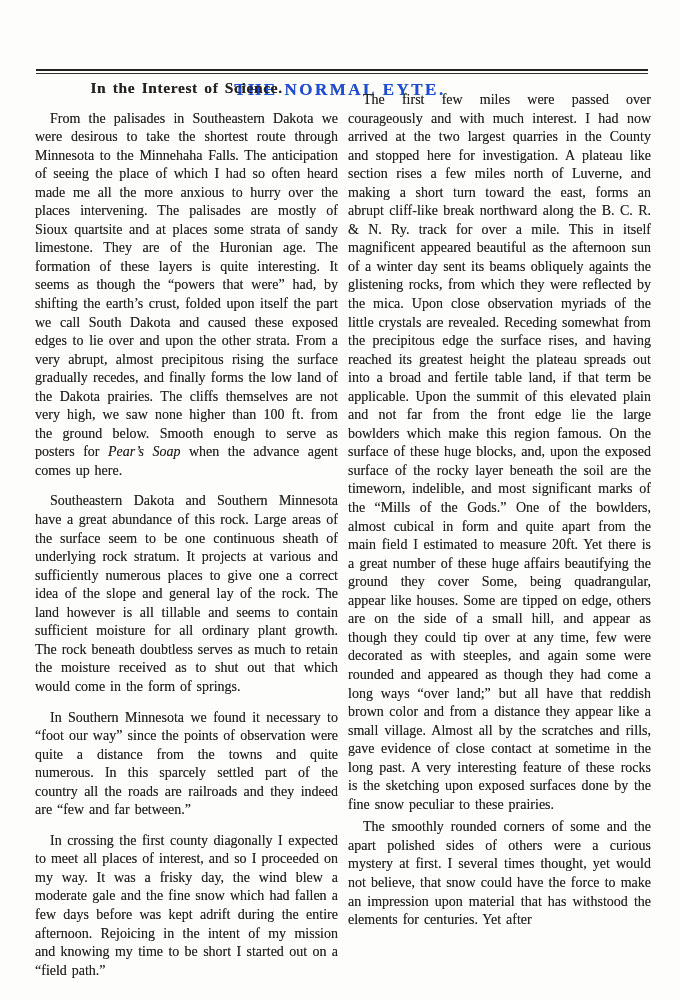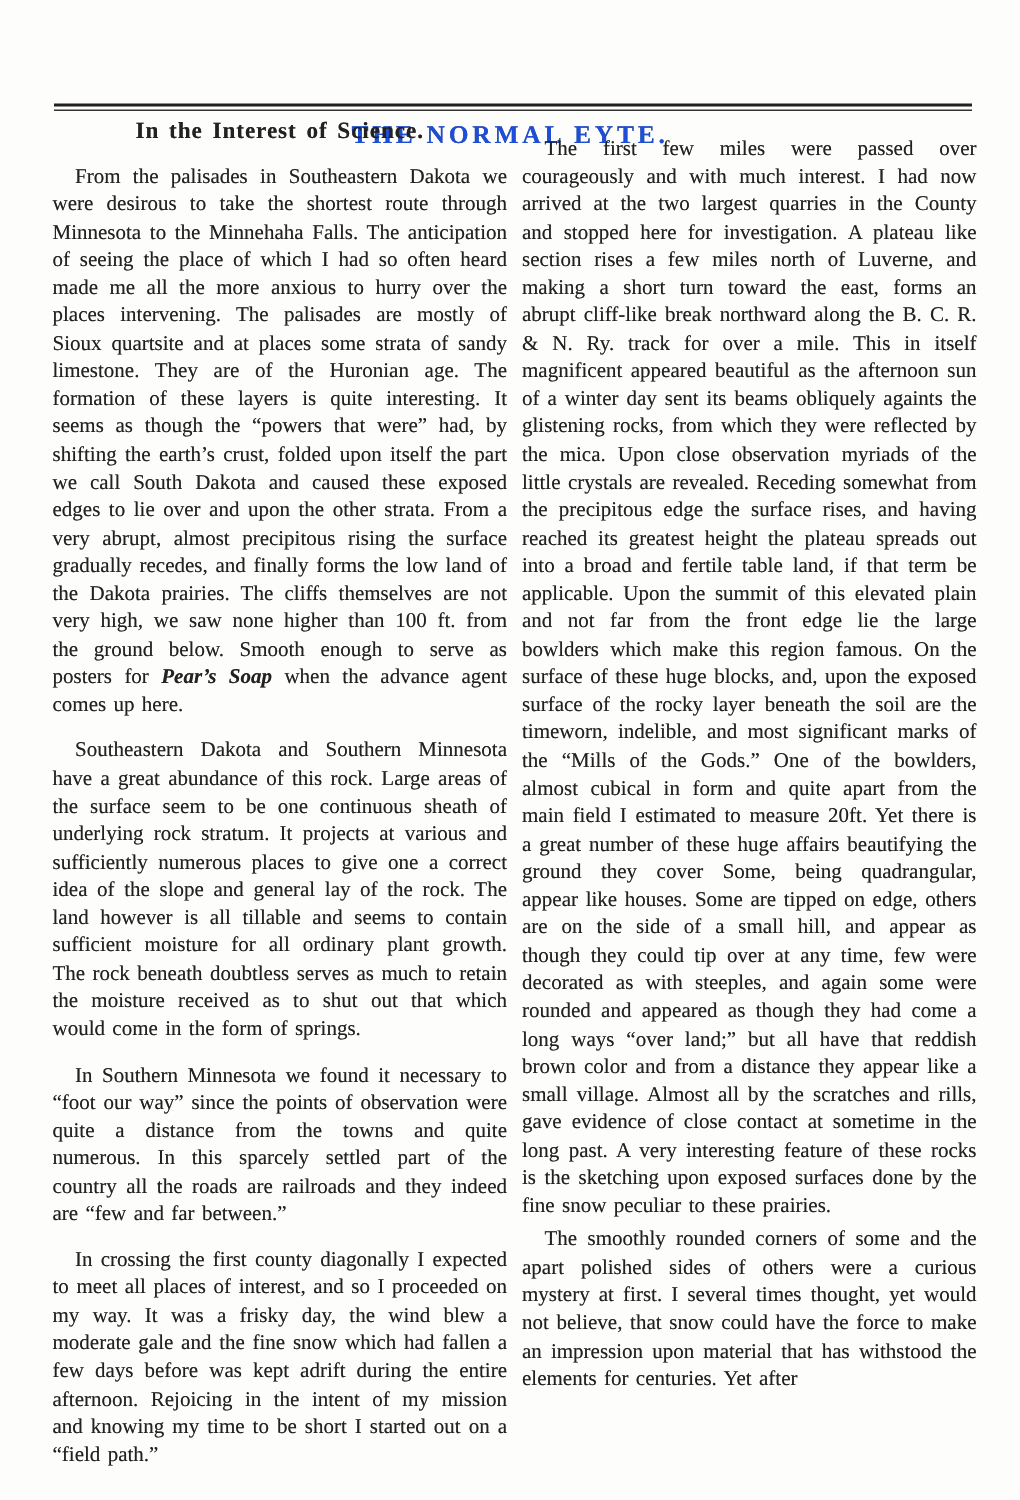--- a/index.html
+++ b/index.html
@@ -68,21 +68,20 @@
   }
   .col p.indent {
     text-indent: 15px;
     margin-top: 12px;
   }
   .col p.spaced {
     margin-top: 4px;
   }
   .col .italic {
     font-style: italic;
-    font-weight: bold;
   }
 </style>
 </head>
 <body>
 
 <div class="page">
   <div class="masthead">THE NORMAL EYTE.</div>
   <div class="double-rule"></div>
   <div class="columns">
     <div class="col">

